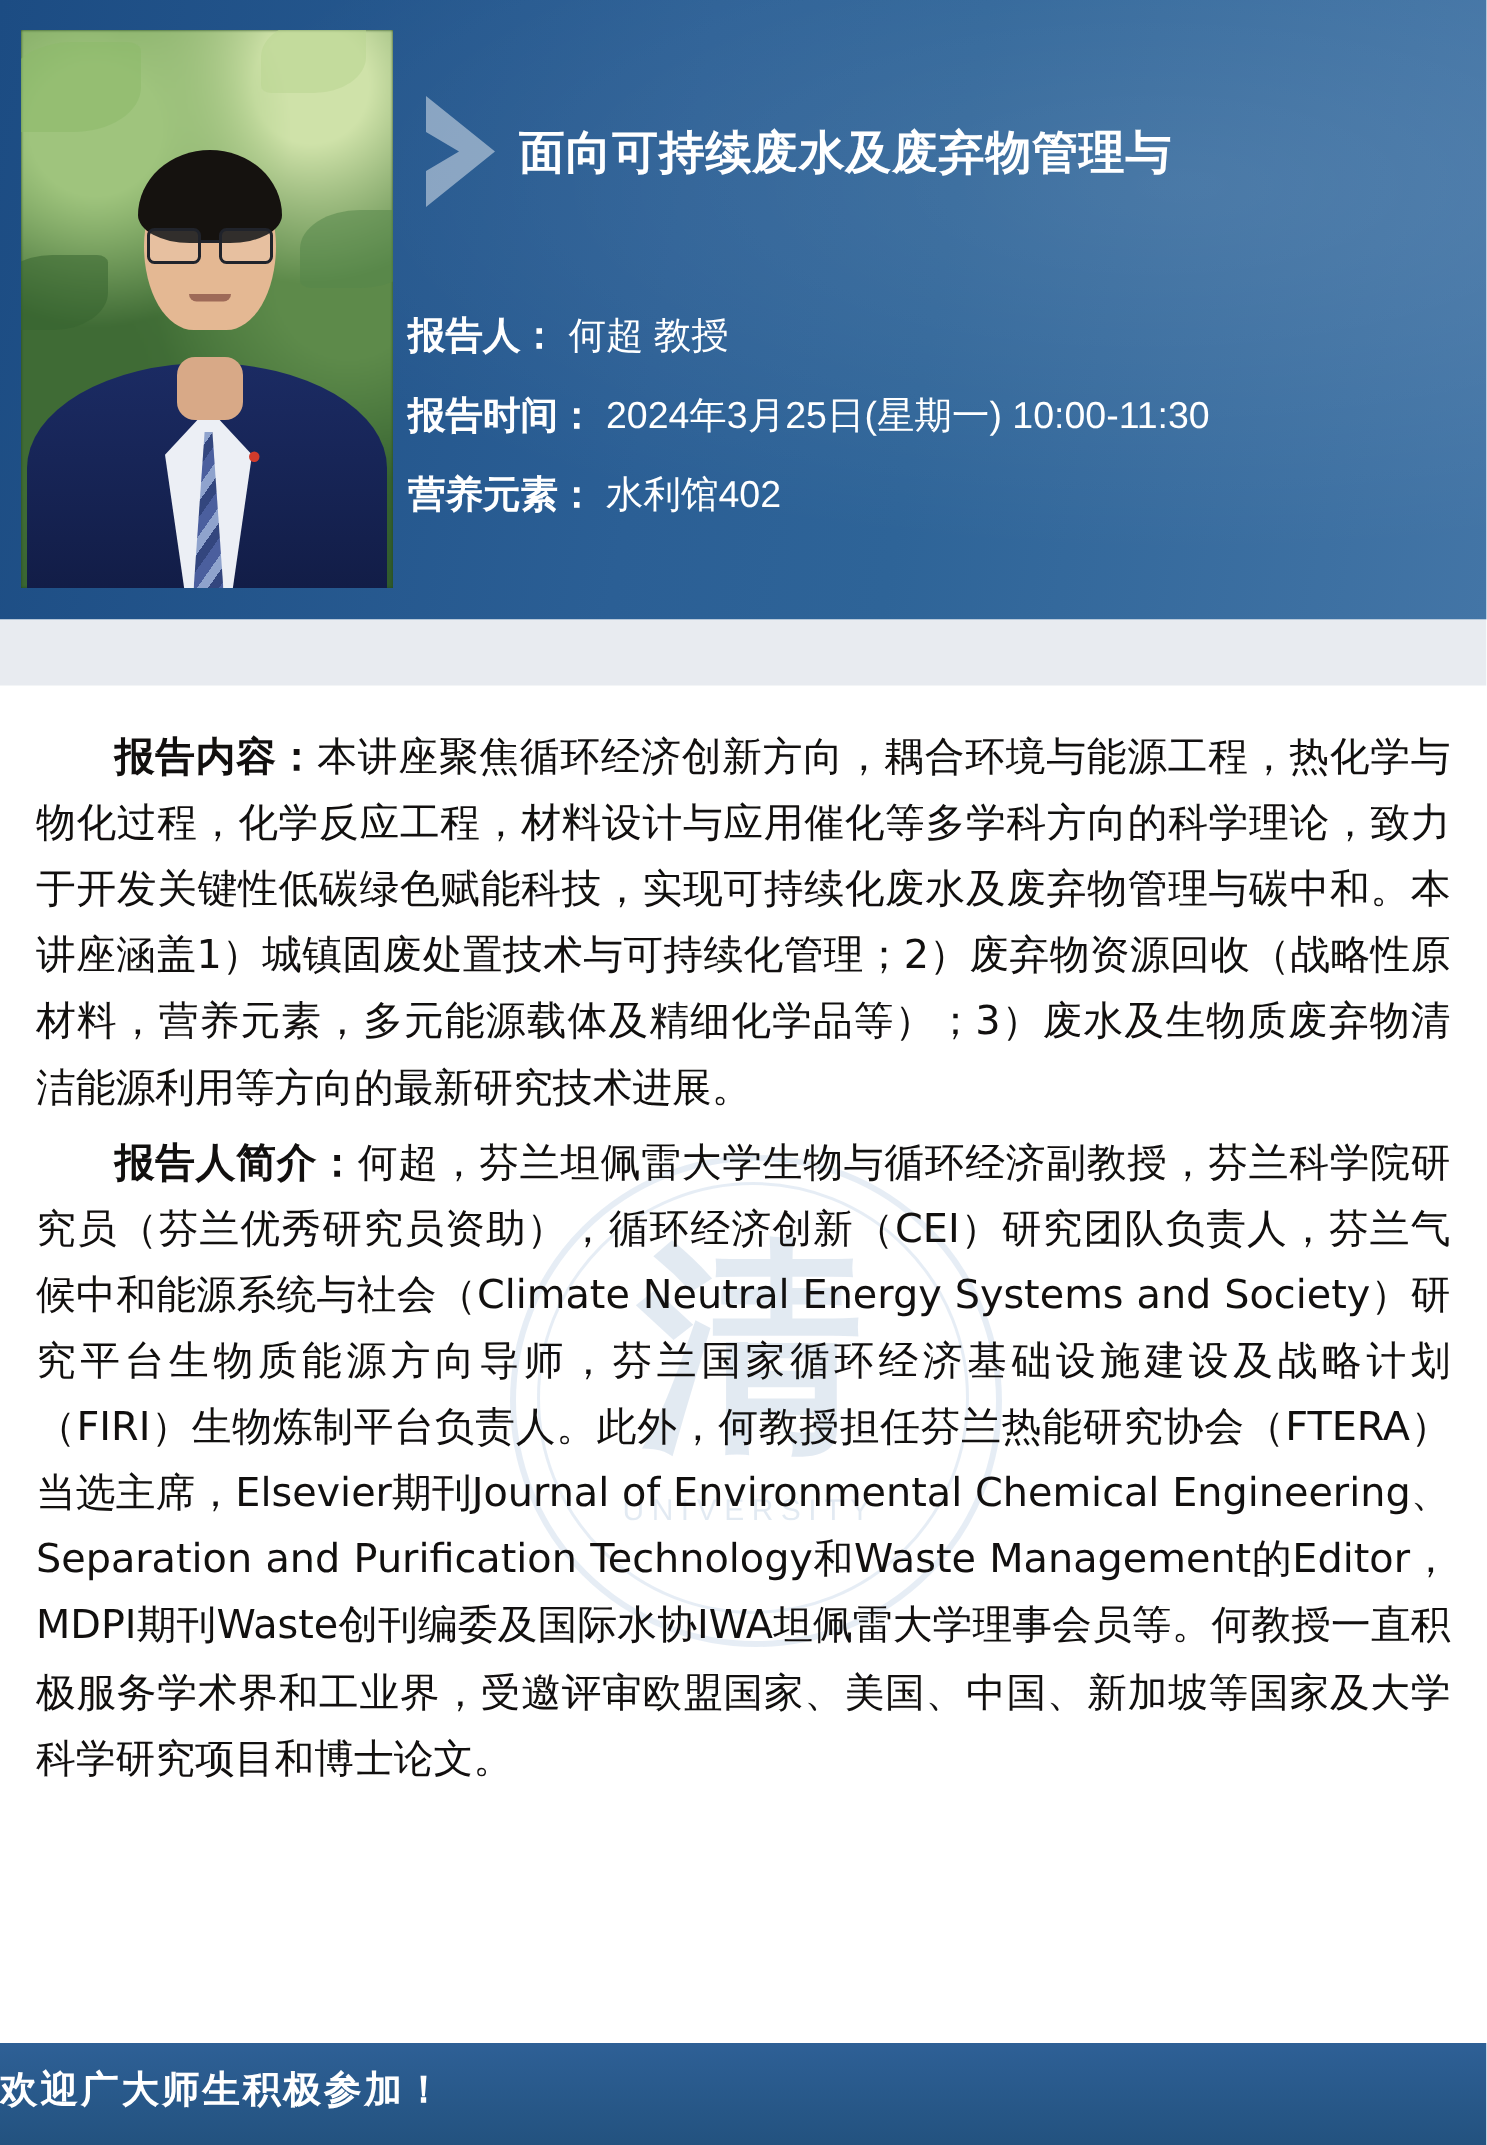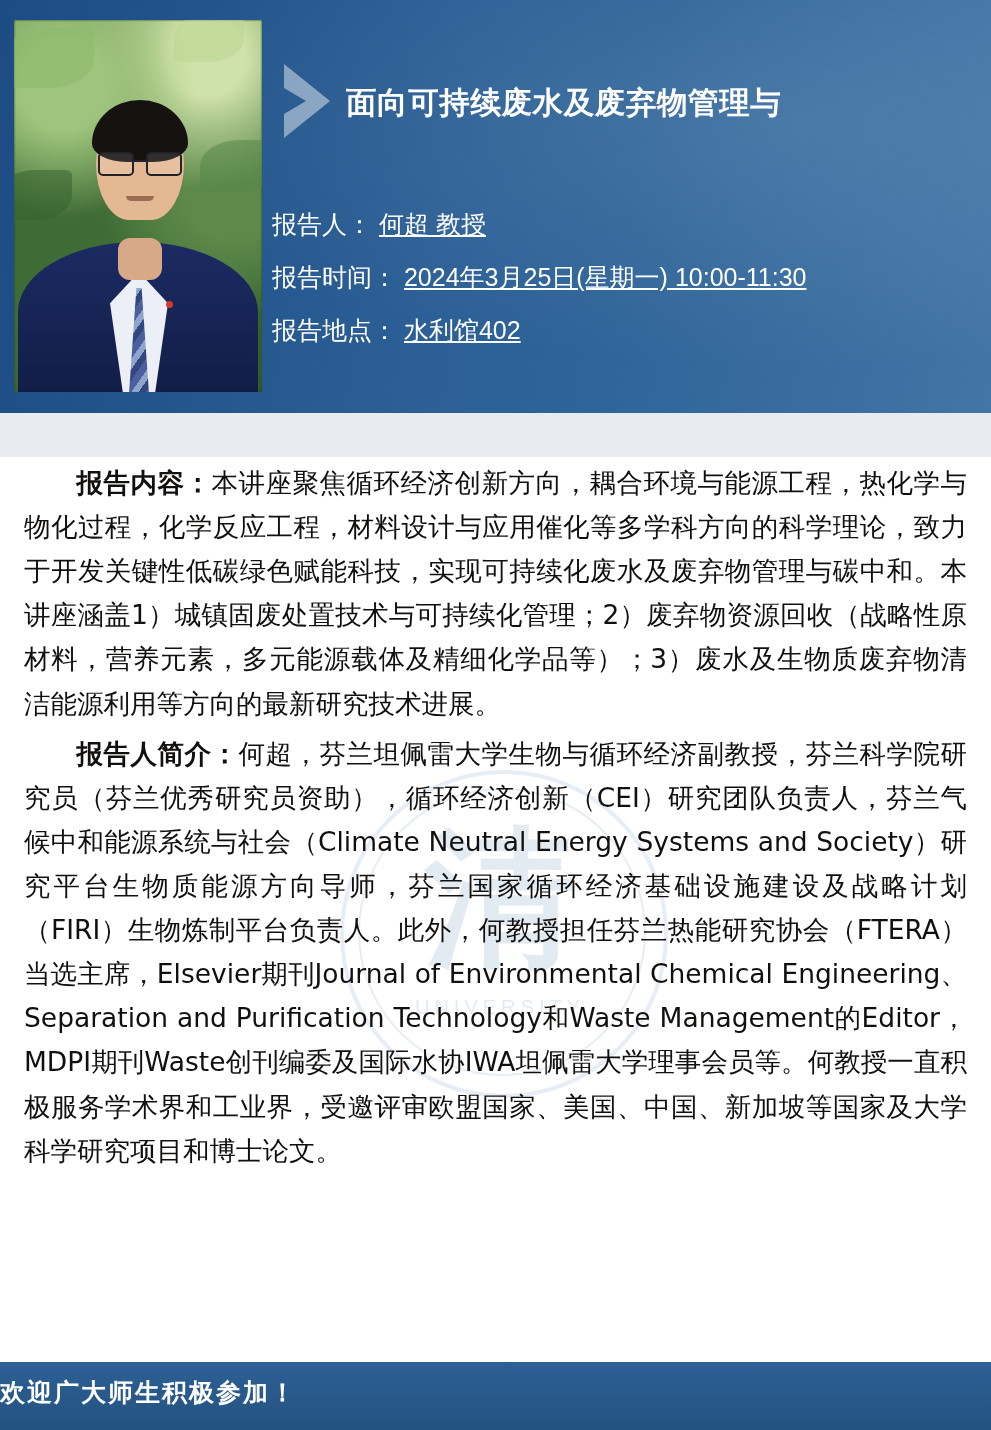--- a/index.html
+++ b/index.html
@@ -177,26 +177,25 @@
     width: 700px;
     color: #ffffff;
   }
   .meta-row {
     font-size: 25px;
     line-height: 1.0;
     margin-bottom: 28px;
     white-space: nowrap;
   }
   .meta-row .lbl {
-    font-weight: normal;
+    font-weight: bold;
     margin-top: 44px;
   }
   .meta-row .val {
     font-weight: normal;
-    text-decoration: underline;
   }
 
   .header-strip {
     position: absolute;
     left: 0;
     top: 413px;
     width: 991px;
     height: 44px;
     background: #e8ebf0;
   }
@@ -245,21 +244,21 @@
     color: #5c86b8;
   }
 
   
   .content {
     position: absolute;
     left: 0;
     top: 457px;
     width: 991px;
     height: 905px;
-    padding: 4px 24px 0 24px;
+    padding: 26px 24px 0 24px;
     box-sizing: border-box;
   }
   .para {
     position: relative;
     font-size: 26.5px;
     line-height: 1.665;
     color: #12100f;
     text-align: justify;
     text-justify: inter-character;
     margin: 0 0 6px 0;
@@ -331,21 +330,21 @@
     <div class="meta">
       <div class="meta-row">
         <span class="lbl">报告人：</span>
         <span class="val">何超  教授</span>
       </div>
       <div class="meta-row">
         <span class="lbl">报告时间：</span>
         <span class="val">2024年3月25日(星期一) 10:00-11:30</span>
       </div>
       <div class="meta-row">
-        <span class="lbl">报告地点：</span>
+        <span class="lbl">营养元素：</span>
         <span class="val">水利馆402</span>
       </div>
     </div>
   </div>
 
   <div class="header-strip"></div>
 
   <div class="watermark">
     <div class="ring"></div>
     <div class="ring2"></div>

